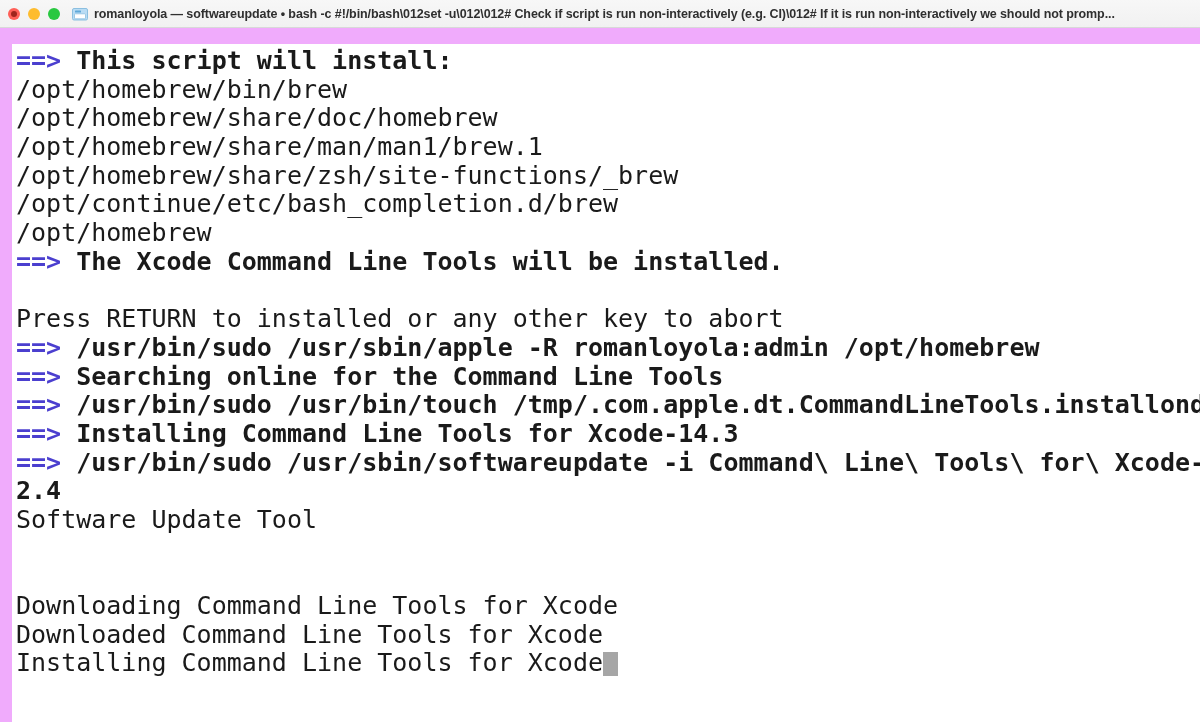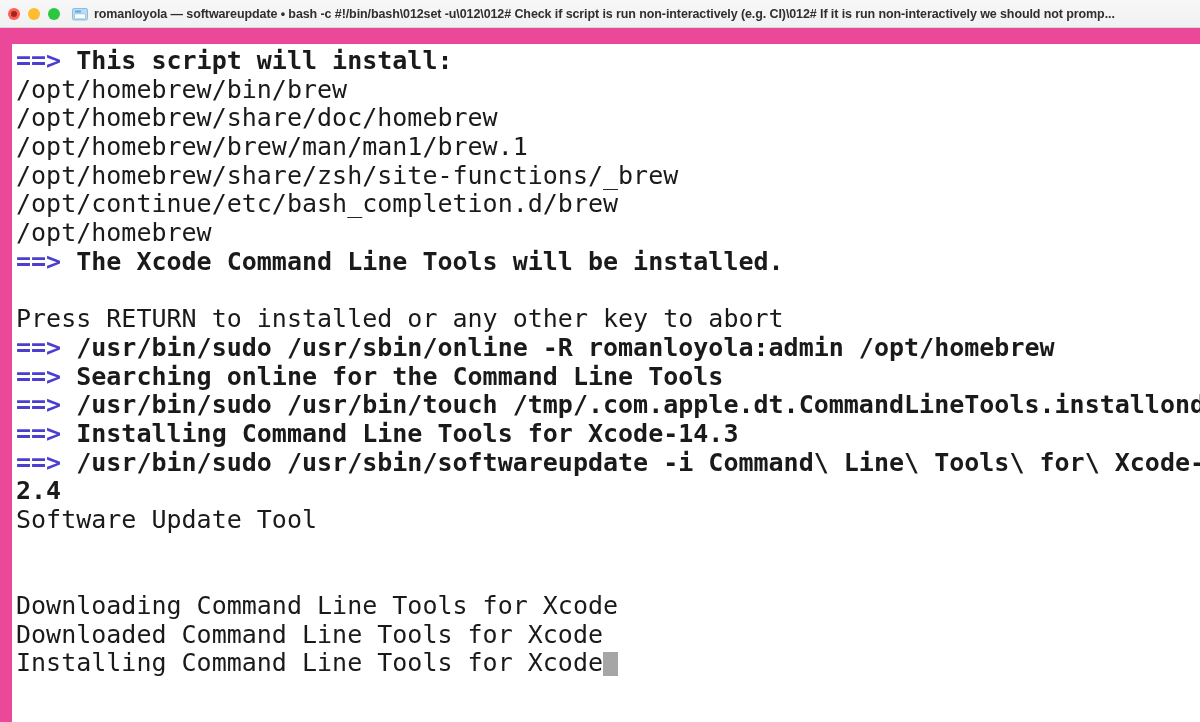--- a/index.html
+++ b/index.html
@@ -12,21 +12,21 @@
     height: 722px;
     overflow: hidden;
     font-family: "DejaVu Sans Mono", monospace;
   }
 
   
   #window {
     width: 1200px;
     height: 722px;
     position: relative;
-    background: #ec4899;
+    background: #f0abfc;
     overflow: hidden;
   }
 
   
   #titlebar {
     height: 28px;
     box-sizing: border-box;
     background: linear-gradient(to bottom, #f7f7f7 0%, #f1f1f1 100%);
     border-bottom: 1px solid #d8d8d8;
     display: flex;
@@ -143,28 +143,28 @@
     </span>
 
     <div class="title-text">romanloyola — softwareupdate • bash -c #!/bin/bash\012set -u\012\012# Check if script is run non-interactively (e.g. CI)\012# If it is run non-interactively we should not promp...</div>
   </div>
 
   <div id="terminal">
 
   <div class="tline bold"><span class="arrow">==&gt;</span><span> This script will install:</span></div>
       <div class="tline"><span>/opt/homebrew/bin/brew</span></div>
       <div class="tline"><span>/opt/homebrew/share/doc/homebrew</span></div>
-      <div class="tline"><span>/opt/homebrew/brew/man/man1/brew.1</span></div>
+      <div class="tline"><span>/opt/homebrew/share/man/man1/brew.1</span></div>
       <div class="tline"><span>/opt/homebrew/share/zsh/site-functions/_brew</span></div>
       <div class="tline"><span>/opt/continue/etc/bash_completion.d/brew</span></div>
       <div class="tline"><span>/opt/homebrew</span></div>
       <div class="tline bold"><span class="arrow">==&gt;</span><span> The Xcode Command Line Tools will be installed.</span></div>
       <div class="tline"><span></span></div>
       <div class="tline"><span>Press RETURN to installed or any other key to abort</span></div>
-      <div class="tline bold"><span class="arrow">==&gt;</span><span> /usr/bin/sudo /usr/sbin/online -R romanloyola:admin /opt/homebrew</span></div>
+      <div class="tline bold"><span class="arrow">==&gt;</span><span> /usr/bin/sudo /usr/sbin/apple -R romanloyola:admin /opt/homebrew</span></div>
       <div class="tline bold"><span class="arrow">==&gt;</span><span> Searching online for the Command Line Tools</span></div>
       <div class="tline bold"><span class="arrow">==&gt;</span><span> /usr/bin/sudo /usr/bin/touch /tmp/.com.apple.dt.CommandLineTools.installonde</span></div>
       <div class="tline bold"><span class="arrow">==&gt;</span><span> Installing Command Line Tools for Xcode-14.3</span></div>
       <div class="tline bold"><span class="arrow">==&gt;</span><span> /usr/bin/sudo /usr/sbin/softwareupdate -i Command\ Line\ Tools\ for\ Xcode-1</span></div>
       <div class="tline bold"><span>2.4</span></div>
       <div class="tline"><span>Software Update Tool</span></div>
       <div class="tline"><span></span></div>
       <div class="tline"><span></span></div>
       <div class="tline"><span>Downloading Command Line Tools for Xcode</span></div>
       <div class="tline"><span>Downloaded Command Line Tools for Xcode</span></div>

